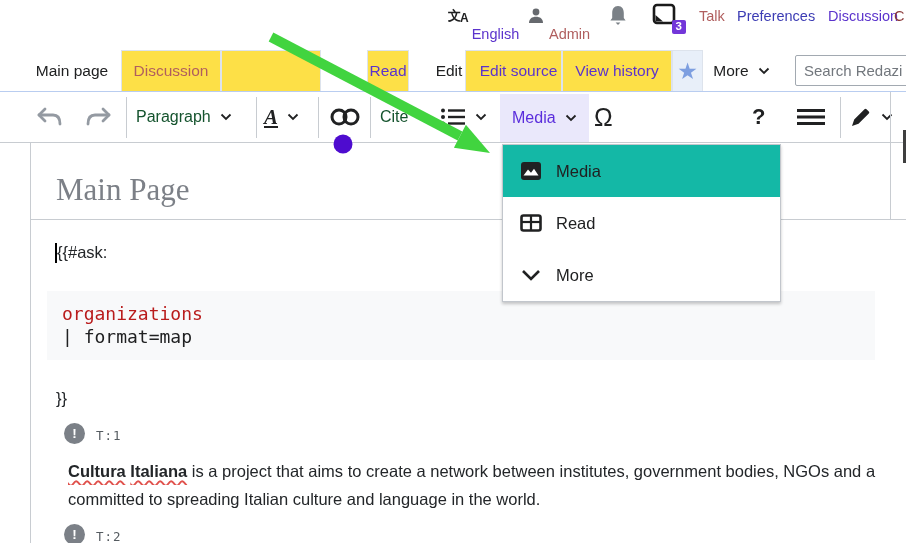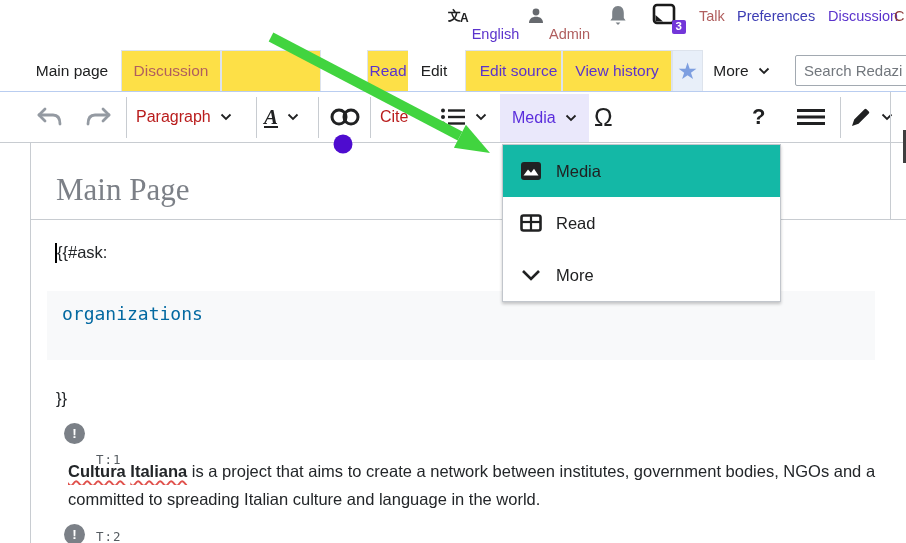--- a/index.html
+++ b/index.html
@@ -33,40 +33,40 @@
   .search-box { position:absolute; left:795px; top:55px; width:140px; height:31px;
                 border:1px solid #a2a9b1; border-radius:2px; font-size:15px; padding:0 8px;
                 font-family:"Liberation Sans", sans-serif; color:#202122; outline:none; }
   .search-box::placeholder { color:#72777d; opacity:1; }
 
   
   .toolbar { position:absolute; left:0; top:92px; width:906px; height:51px; background:#fff;
              border-bottom:1px solid #c8ccd1; }
   .tbtn { position:absolute; top:92px; height:50px; display:flex; align-items:center; cursor:pointer; }
   .tsep { position:absolute; top:97px; height:41px; width:1px; background:#c8ccd1; }
-  .tlabel { font-size:16px; color:#b91c1c; }
+  .tlabel { font-size:16px; color:#14532d; }
   .chev { margin-left:9px; }
   .style-A { font-family:"Liberation Serif", serif; font-style:italic; font-weight:bold;
              font-size:21px; text-decoration:underline; }
   .insert-btn { background:#eae8fb; top:94px; height:48px; padding:0 12px; }
   .insert-btn .tlabel { color:#5a2ddc; }
   .omega { font-size:25px; }
   .help-q { font-size:22px; font-weight:bold; }
 
   
   .surface-left-border { position:absolute; left:30px; top:143px; width:1px; height:400px; background:#c8ccd1; }
   .surface-right-border { position:absolute; left:890px; top:92px; width:1px; height:128px; background:#c8ccd1; }
   .h1 { position:absolute; left:56px; top:172px; font-family:"Liberation Serif", serif;
         font-size:31px; font-weight:400; color:#7c8087; }
   .h1-rule { position:absolute; left:31px; top:219px; width:875px; height:1px; background:#c8ccd1; }
   .body-text { font-size:16.5px; color:#232629; }
   .caret { position:absolute; left:55px; top:243px; width:1.5px; height:20px; background:#000; }
   .codeblock { position:absolute; left:47px; top:291px; width:828px; height:69px; background:#f8f9fa;
                padding:11px 15px; font-family:"DejaVu Sans Mono", monospace; font-size:18px; line-height:23px; }
-  .code-kw { color:#0369a1; }
+  .code-kw { color:#b91c1c; }
   .tmarker-circle { position:absolute; width:21px; height:21px; border-radius:50%; background:#7b8087;
                     color:#fff; font-size:13.5px; font-weight:bold; display:flex; align-items:center;
                     justify-content:center; cursor:pointer; }
   .tmarker-label { position:absolute; font-family:"DejaVu Sans Mono", monospace; font-size:12.5px;
                    color:#555b60; letter-spacing:1px; }
   .pline { position:absolute; left:68px; width:840px; white-space:nowrap; overflow:hidden;
            font-size:16.5px; line-height:28px; color:#232629; }
   .misspell { text-decoration:underline; text-decoration-style:wavy; text-decoration-color:#e0514c;
               text-decoration-thickness:1.5px; text-underline-offset:3px; }
 
@@ -126,21 +126,21 @@
 <div class="tab active" style="left:28px; width:88px;">
   <span>Main page</span>
 </div>
 <div class="tab shaded link-red" style="left:121px; width:100px;">
   <span>Discussion</span>
 </div>
 <div class="tab shaded" style="left:221px; width:100px;"></div>
 <div class="tab shaded link-purple" style="left:367px; width:42px;">
   <span>Read</span>
 </div>
-<div class="tab active" style="left:408px; width:52px;">
+<div class="tab active" style="left:423px; width:52px;">
   <span>Edit</span>
 </div>
 <div class="tab shaded link-purple" style="left:465px; width:97px;padding-left:10px;">
   <span>Edit source</span>
 </div>
 <div class="tab shaded link-purple" style="left:562px; width:110px;">
   <span>View history</span>
 </div>
 <div class="tab shaded" style="left:672px; width:31px; background:#e8eff9;">
   <span style="color:#7e9fe0; font-size:23px; line-height:1;">★</span>
@@ -253,26 +253,27 @@
   <div class="surface-right-border"></div>
 
   <h1 class="h1">Main Page</h1>
   <div class="h1-rule"></div>
 
   <div class="caret"></div>
   <div class="abs body-text" style="left:57px; top:243px;">{{#ask:</div>
 
   <div class="codeblock">
     <div class="code-kw">organizations</div>
+    <div>| format=map</div>
   </div>
 
   <div class="abs body-text" style="left:56px; top:389px;">}}</div>
 
   <div class="tmarker-circle" style="left:64px; top:423px;">!</div>
-  <div class="tmarker-label" style="left:96px; top:452px;">T:1</div>
+  <div class="tmarker-label" style="left:96px; top:428px;">T:1</div>
 
   <div class="pline" style="top:457px;"><b class="misspell">Cultura</b> <b class="misspell">Italiana</b><span> is a project that aims to create a network between institutes, government bodies, NGOs and a</span></div>
   <div class="pline" style="top:485px;">committed to spreading Italian culture and language in the world.</div>
 
   <div class="tmarker-circle" style="left:64px; top:524px;">!</div>
   <div class="tmarker-label" style="left:96px; top:529px;">T:2</div>
 </div>
 
 <div class="menu">
   <div class="menu-item hl">

